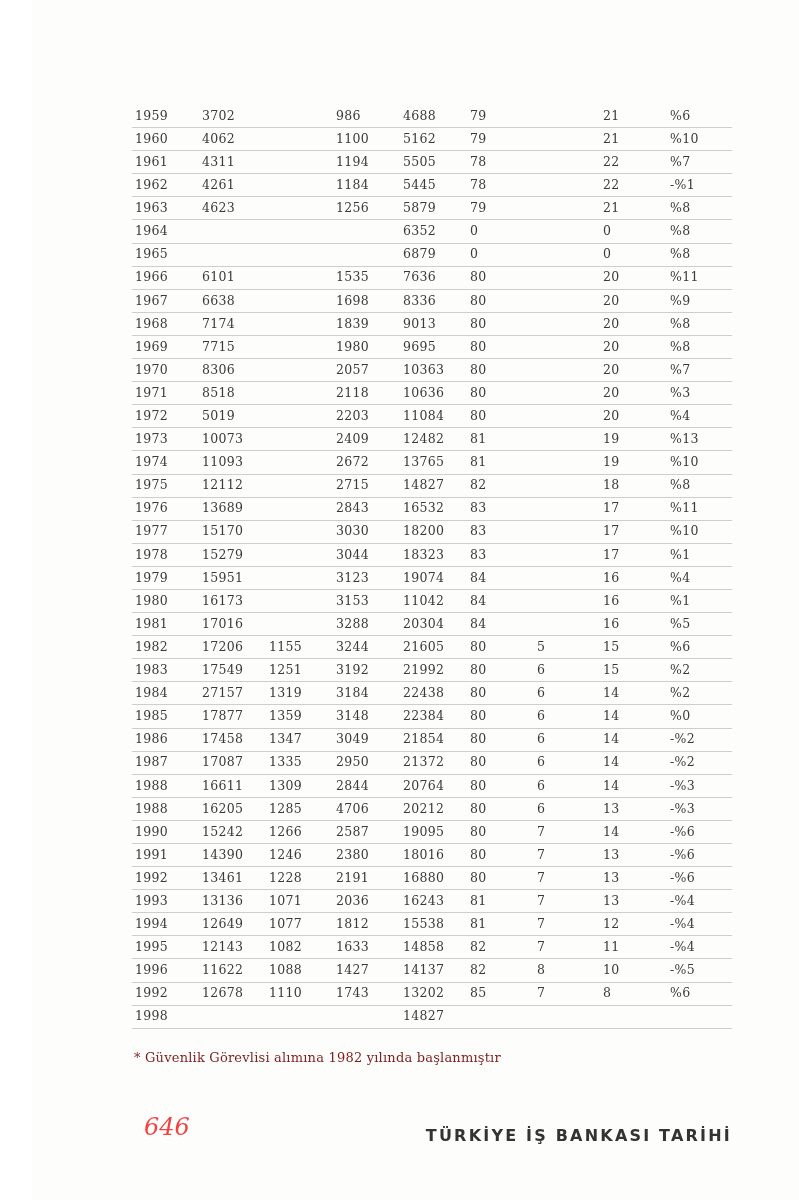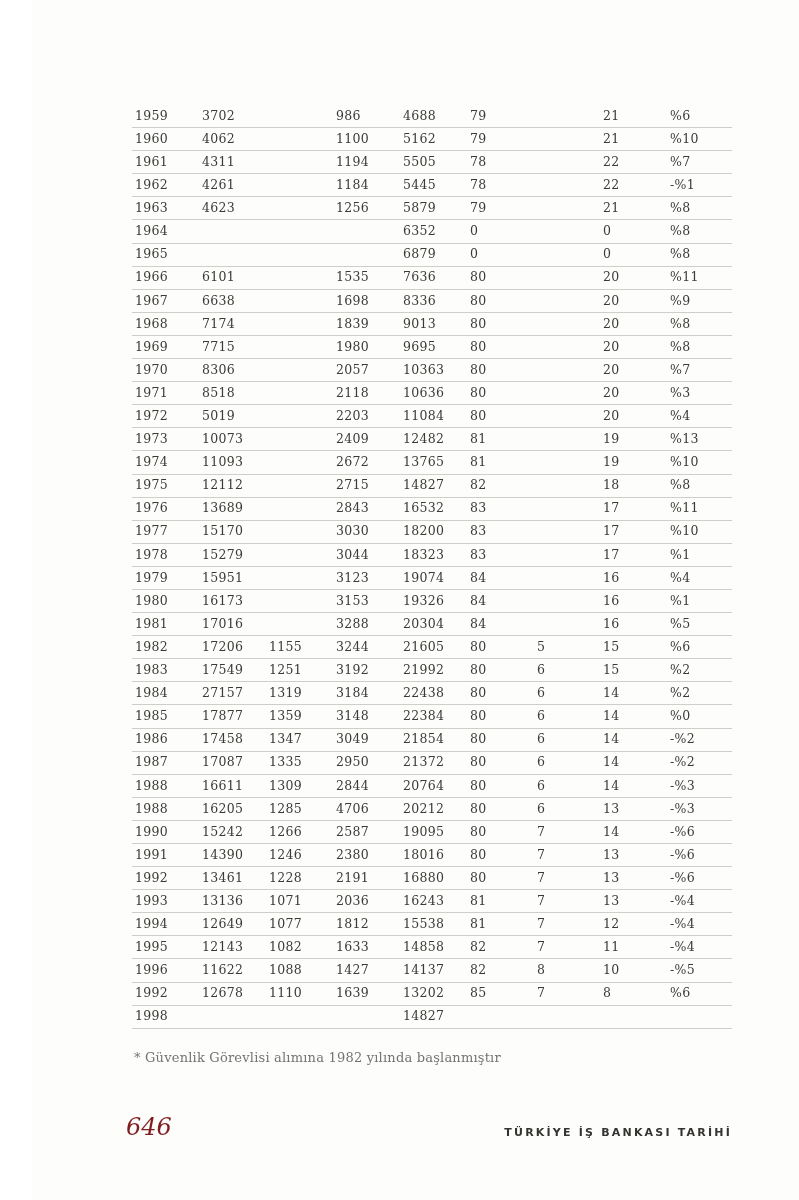--- a/index.html
+++ b/index.html
@@ -33,38 +33,38 @@
     letter-spacing: 0.3px;
     padding-left: 3px;
     font-variant-numeric: oldstyle-nums;
     white-space: nowrap;
   }
   .footnote {
     position: absolute;
     left: 102px;
     top: 1050px;
     font-size: 13px;
-    color: #737373;
+    color: #7f1d1d;
     letter-spacing: 0.2px;
   }
   .page-number {
     position: absolute;
-    left: 94px;
+    left: 112px;
     top: 1113px;
     font-size: 24px;
     font-style: italic;
-    color: #7f1d1d;
+    color: #ef4444;
     font-variant-numeric: oldstyle-nums;
   }
   .book-title {
     position: absolute;
     right: 99px;
     top: 1126px;
     font-family: "DejaVu Sans", sans-serif;
-    font-size: 11px;
+    font-size: 16px;
     font-weight: bold;
     letter-spacing: 2.2px;
     color: #343330;
     white-space: nowrap;
   }
 </style>
 </head>
 <body>
 
 <div class="page">
@@ -299,21 +299,21 @@
         <span class="cell">84</span>
         <span class="cell"></span>
         <span class="cell">16</span>
         <span class="cell">%4</span>
       </div>
       <div class="row">
         <span class="cell">1980</span>
         <span class="cell">16173</span>
         <span class="cell"></span>
         <span class="cell">3153</span>
-        <span class="cell">19326</span>
+        <span class="cell">11042</span>
         <span class="cell">84</span>
         <span class="cell"></span>
         <span class="cell">16</span>
         <span class="cell">%1</span>
       </div>
       <div class="row">
         <span class="cell">1981</span>
         <span class="cell">17016</span>
         <span class="cell"></span>
         <span class="cell">3288</span>
@@ -485,21 +485,21 @@
         <span class="cell">14137</span>
         <span class="cell">82</span>
         <span class="cell">8</span>
         <span class="cell">10</span>
         <span class="cell">-%5</span>
       </div>
       <div class="row">
         <span class="cell">1992</span>
         <span class="cell">12678</span>
         <span class="cell">1110</span>
-        <span class="cell">1639</span>
+        <span class="cell">1743</span>
         <span class="cell">13202</span>
         <span class="cell">85</span>
         <span class="cell">7</span>
         <span class="cell">8</span>
         <span class="cell">%6</span>
       </div>
       <div class="row">
         <span class="cell">1998</span>
         <span class="cell"></span>
         <span class="cell"></span>

